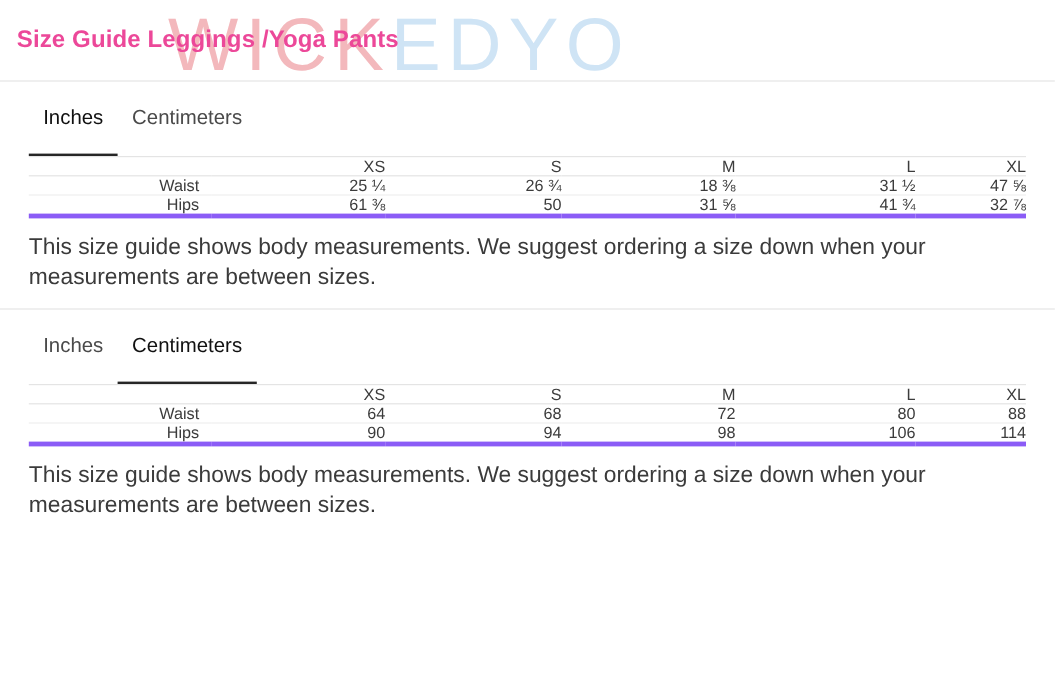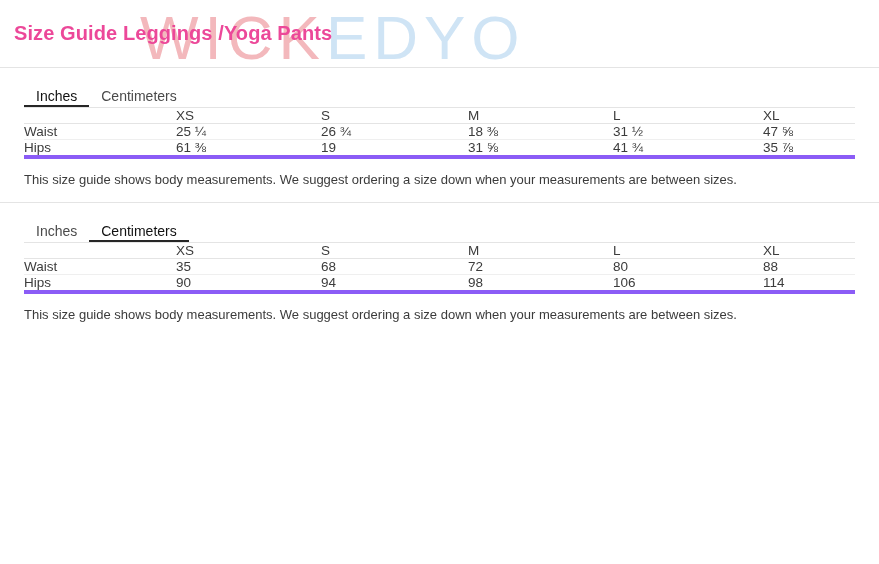--- a/index.html
+++ b/index.html
@@ -82,42 +82,42 @@
 
   
   .tabs {
     display: flex;
     align-items: flex-end;
     gap: 0;
     border-bottom: 1px solid #e4e4e4;
     padding-top: 12px;
   }
   .tab {
-    font-size: 14px;
+    font-size: 17px;
     color: #4a4a4a;
-    padding: 8px 12px 1px 12px;
+    padding: 8px 12px 20px 12px;
     cursor: pointer;
     border-bottom: 2px solid transparent;
     white-space: nowrap;
   }
   .tab.active {
     color: #111111;
     border-bottom: 2px solid #262626;
     font-weight: 400;
   }
 
   
   table.size-table {
     width: 100%;
     border-collapse: collapse;
     table-layout: fixed;
   }
   table.size-table th,
   table.size-table td {
-    text-align: left;
+    text-align: right;
     font-weight: normal;
     font-size: 13.5px;
     color: #3c3c3c;
     padding: 0;
   }
   .hdr-row th {
     color: #8d8d8d;
     font-size: 14px;
     padding: 14px 0 13px 0;
     border-bottom: 1px solid #e4e4e4;
@@ -141,21 +141,21 @@
     box-sizing: border-box;
     margin-top: 24px;
   }
   .col-xs { width: 145px; }
   .col-s  { width: 147px; }
   .col-m  { width: 145px; }
   .col-l  { width: 150px; }
   .col-xl { width: auto; }
 
   .note {
-    font-size: 13px;
+    font-size: 19px;
     color: #3b3b3b;
     padding: 13px 0 13px 0;
     line-height: 1.3;
   }
   .note-divider {
     border-top: 1px solid #e4e4e4;
   }
   .block-2 { margin-top: 0; }
 </style>
 </head>
@@ -193,24 +193,24 @@
           <td class="rowlabel">Waist</td>
           <td>25 ¼</td>
           <td>26 ¾</td>
           <td>18 ⅜</td>
           <td>31 ½</td>
           <td>47 ⅝</td>
         </tr>
         <tr class="body-row">
           <td class="rowlabel">Hips</td>
           <td>61 ⅜</td>
-          <td>19</td>
+          <td>50</td>
           <td>31 ⅝</td>
           <td>41 ¾</td>
-          <td>35 ⅞</td>
+          <td>32 ⅞</td>
         </tr>
       </tbody>
     </table>
 
     <div class="note">This size guide shows body measurements. We suggest ordering a size down when your measurements are between sizes.</div>
   </div>
 
   <div class="note-divider"></div>
 
   <div class="block block-2">
@@ -227,21 +227,21 @@
           <th class="col-xs">XS</th>
           <th class="col-s">S</th>
           <th class="col-m">M</th>
           <th class="col-l">L</th>
           <th class="col-xl">XL</th>
         </tr>
       </thead>
       <tbody>
         <tr class="body-row">
           <td class="rowlabel">Waist</td>
-          <td>35</td>
+          <td>64</td>
           <td>68</td>
           <td>72</td>
           <td>80</td>
           <td>88</td>
         </tr>
         <tr class="body-row">
           <td class="rowlabel">Hips</td>
           <td>90</td>
           <td>94</td>
           <td>98</td>

